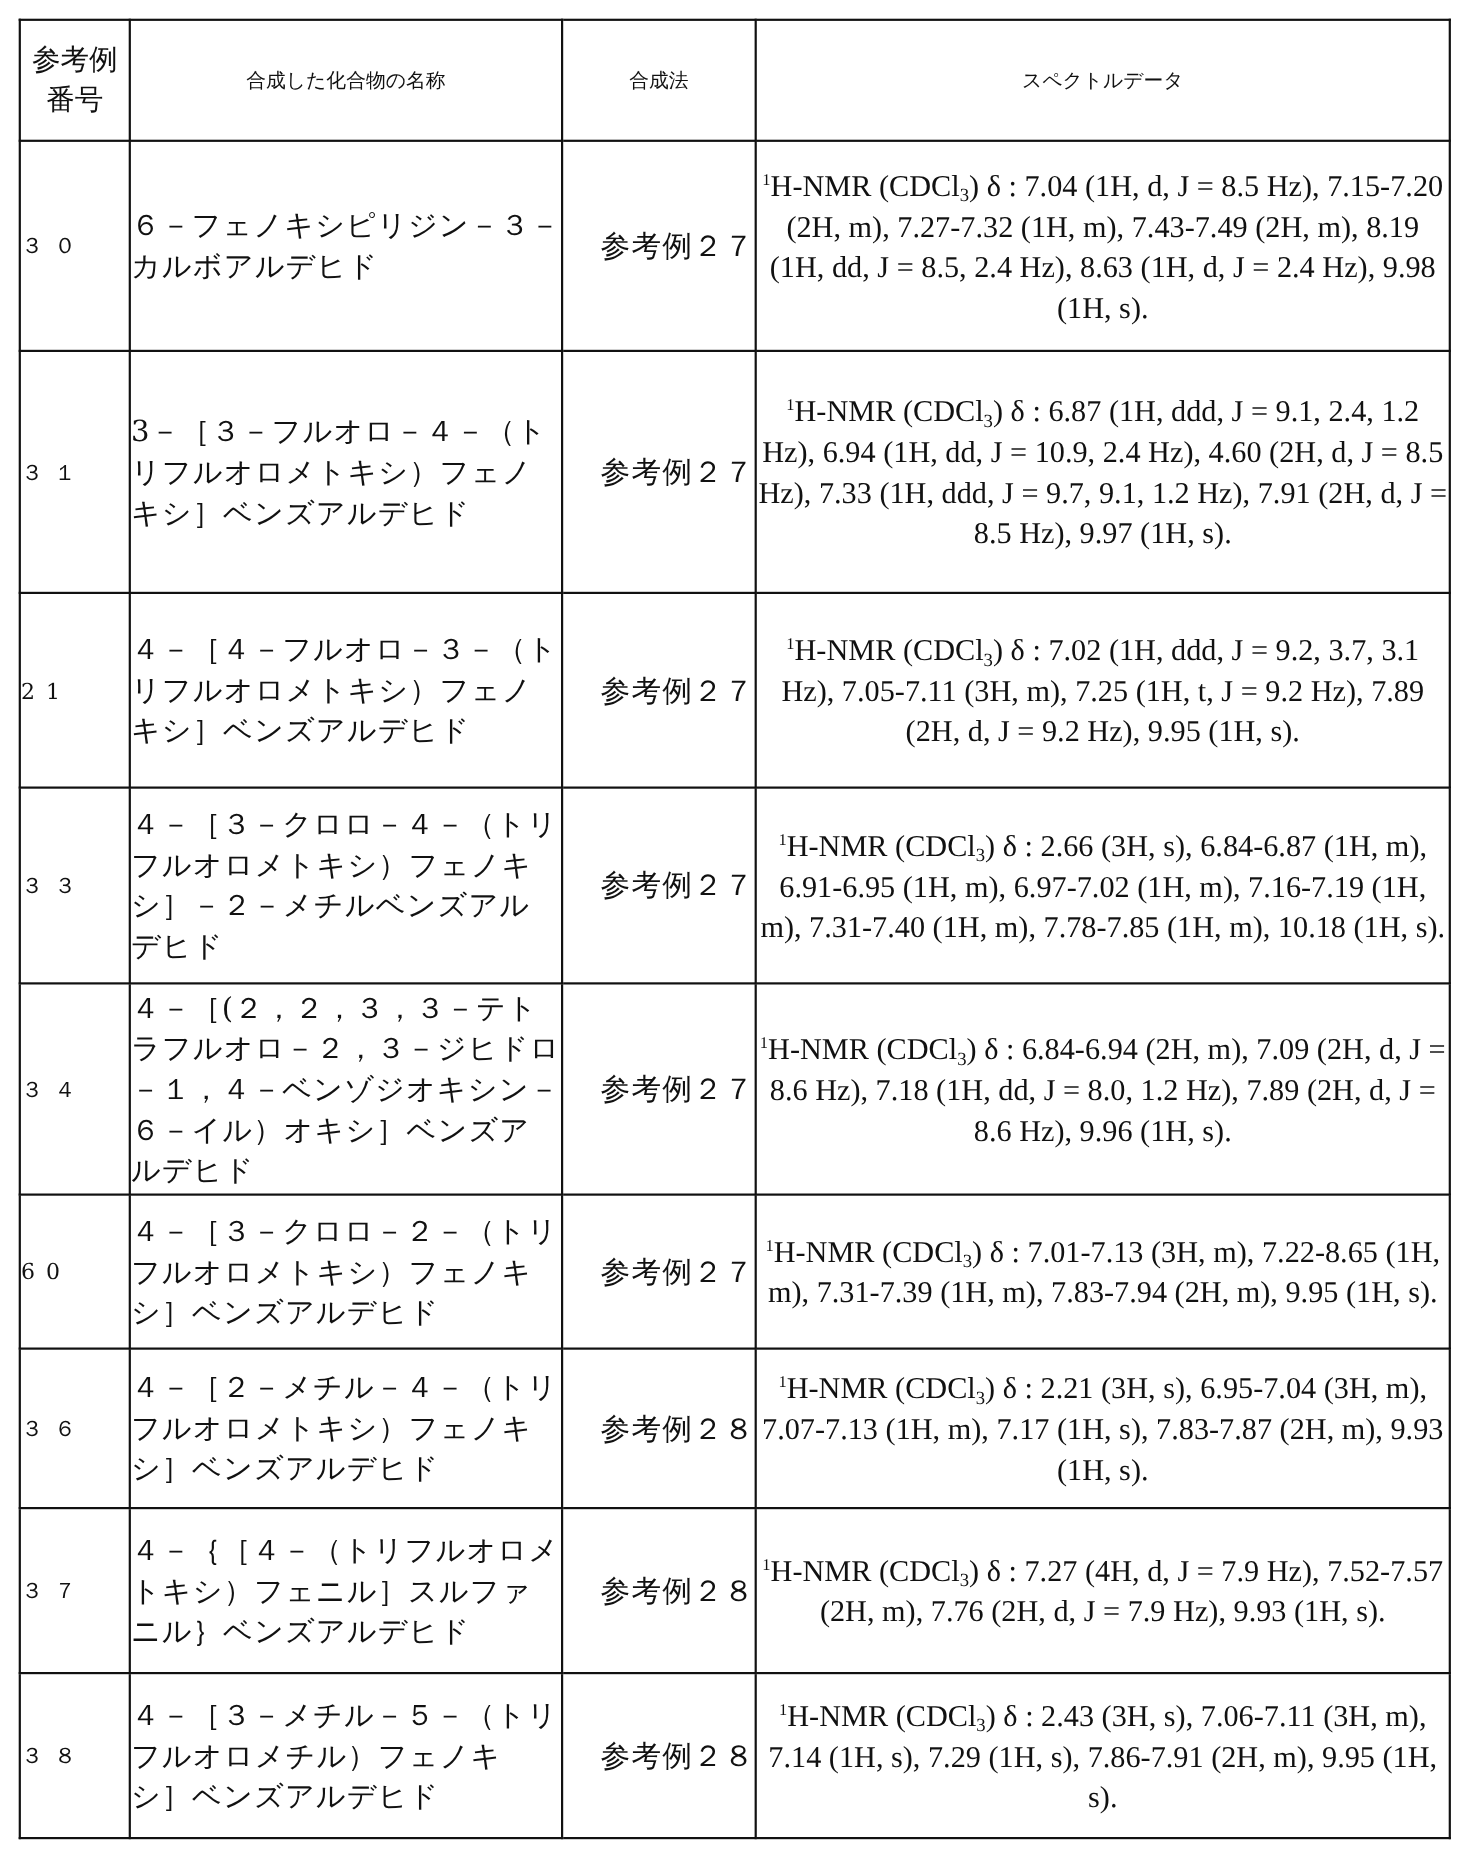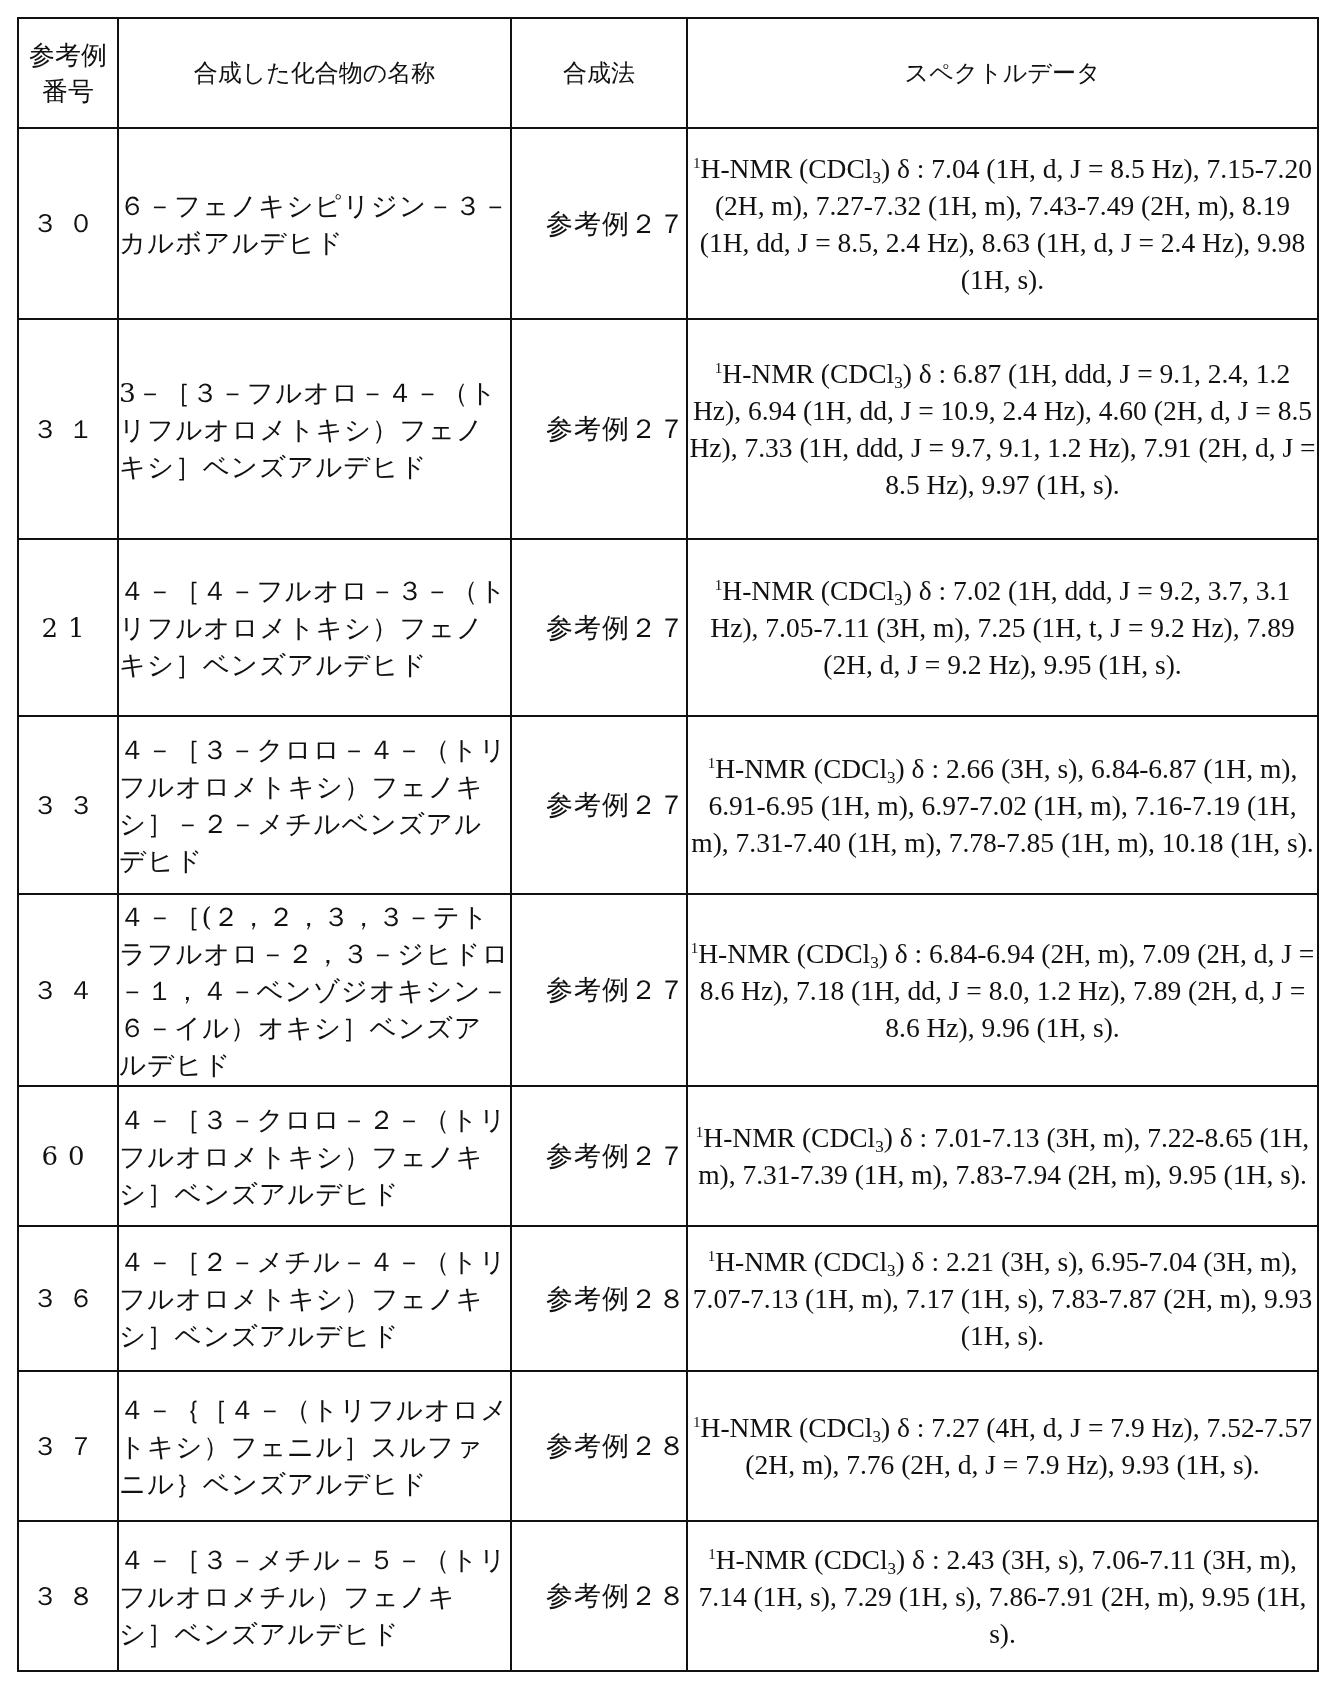--- a/index.html
+++ b/index.html
@@ -11,27 +11,27 @@
       width: 1300px;
       font-family: "DejaVu Serif", "Liberation Serif", serif;
       color: #111;
     }
     table.spec td, table.spec th {
       border: 2px solid #111;
       padding: 0;
       vertical-align: middle;
       font-weight: normal;
     }
-    .hdr th { height: 108px; font-size: 24px; text-align: center; }
+    .hdr th { height: 108px; font-size: 18px; text-align: center; }
     .hdr th.c-no { font-size: 26px; line-height: 36px; }
     .col-no { width: 100px; }
     .col-name { width: 393px; }
     .col-method { width: 176px; }
     .col-spec { width: 631px; }
-    td.no { text-align: center; font-size: 26px; letter-spacing: 10px; padding-left: 8px; }
+    td.no { font-size: 20px; letter-spacing: 10px; padding-left: 8px; }
     td.name {
       font-size: 26.5px; line-height: 37px; text-align: left;
       padding: 0 0 0 3px; word-break: break-all; letter-spacing: 1px; margin-top: 42px;
     }
     td.method { text-align: right; font-size: 27px; letter-spacing: 1px; }
     td.spec {
       font-family: "Liberation Serif", "DejaVu Serif", serif;
       font-size: 27.5px; line-height: 37px;
       padding: 0 4px 0 2px; text-align: center;
     }

